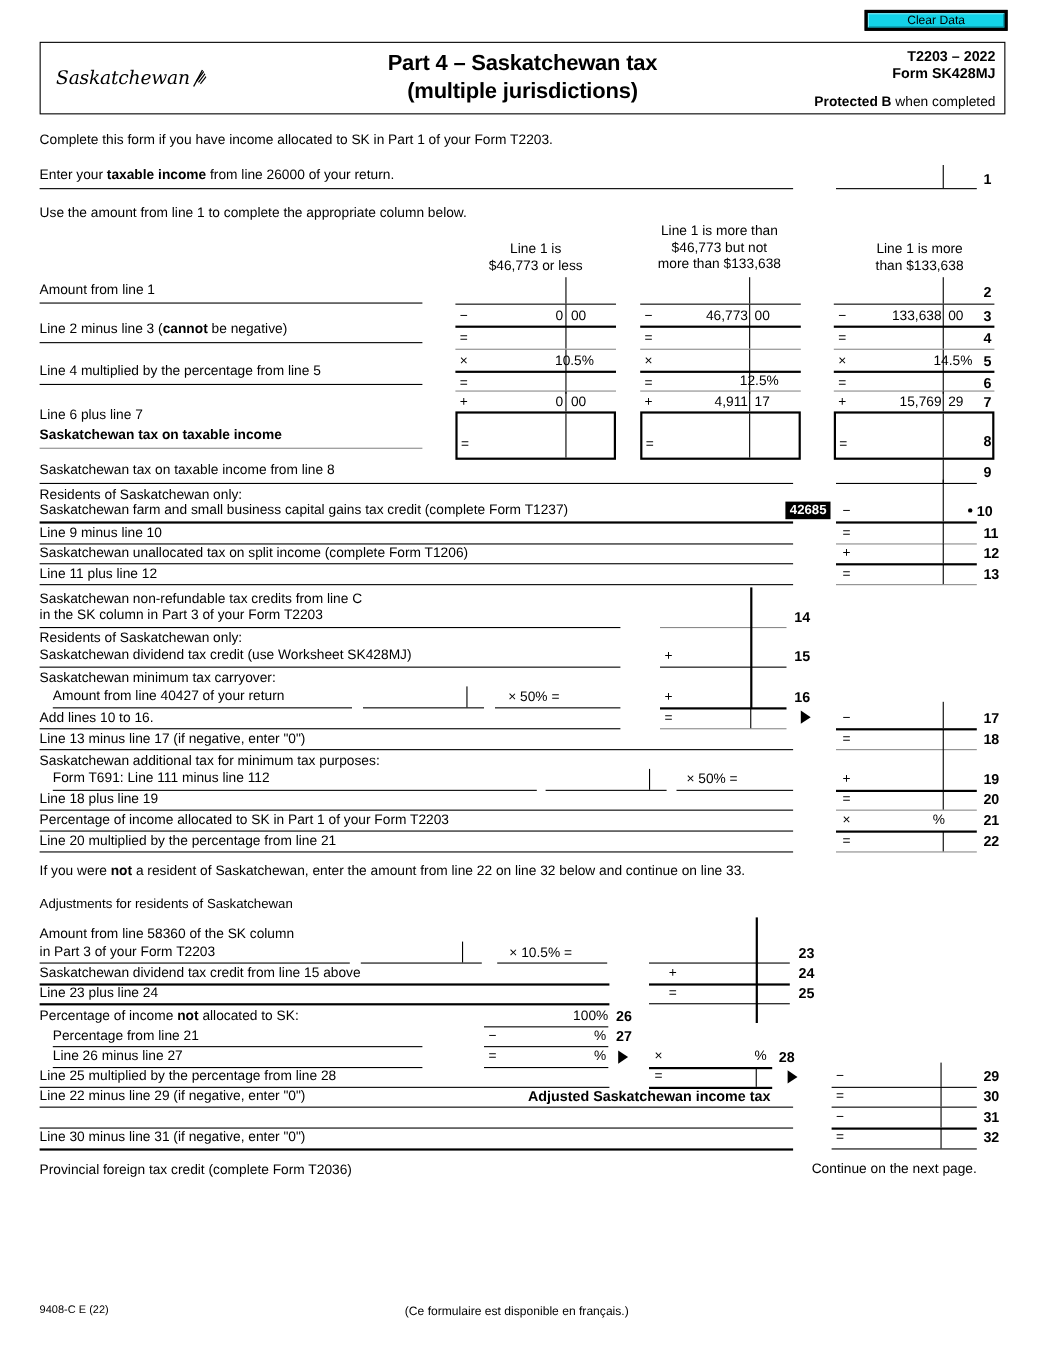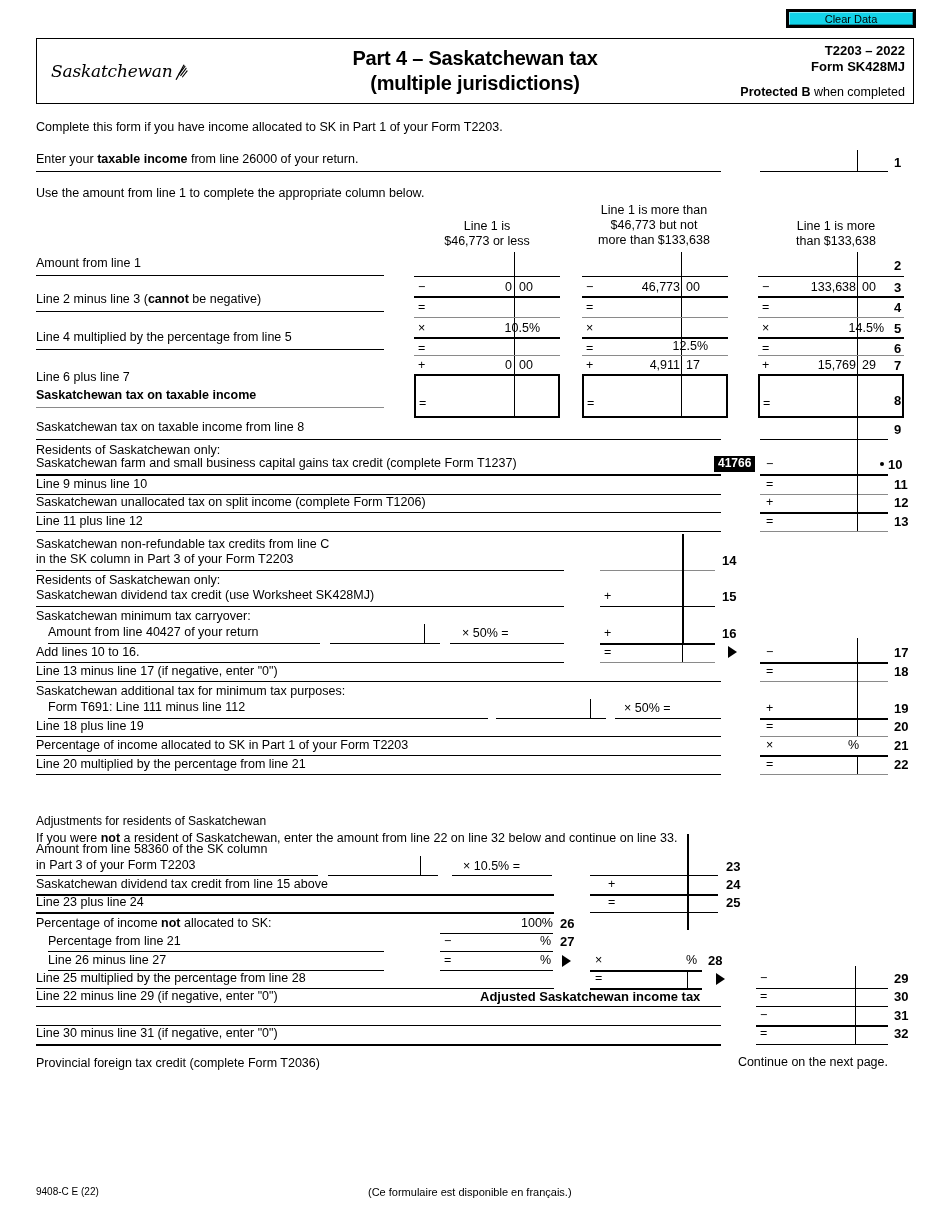--- a/index.html
+++ b/index.html
@@ -289,21 +289,21 @@
 
   <div class="t" style="left:36px; top:420px;">Saskatchewan tax on taxable income from line 8</div>
   <div class="hl" style="left:36px; top:439px; width:685px;"></div>
   <div class="hl" style="left:760px; top:439px; width:128px;"></div>
   <div class="vl" style="left:857px; top:418px; height:21px;"></div>
   <input style="position: absolute; left: 762px; top: 422px; width: 92px; height: 15px; border: 0px; outline: 0px; background: transparent; text-align: right; font-family: &quot;Liberation Sans&quot;, sans-serif; font-size: 12.5px;">
   <div class="lineno" style="left:894px; top:422px;">9</div>
 
   <div class="t" style="left:36px; top:443px;">Residents of Saskatchewan only:</div>
   <div class="t" style="left:36px; top:456px;">Saskatchewan farm and small business capital gains tax credit (complete Form T1237)</div>
-  <div class="codetag" style="left:714px; top:456px;">41766</div>
+  <div class="codetag" style="left:714px; top:456px;">42685</div>
   <div class="t" style="left:766px; top:457px;">−</div>
   <input style="position: absolute; left: 780px; top: 457px; width: 74px; height: 15px; border: 0px; outline: 0px; background: transparent; text-align: right; font-family: &quot;Liberation Sans&quot;, sans-serif; font-size: 12.5px;">
   <div class="hl thick" style="left:36px; top:474px; width:685px;"></div>
   <div class="hl thick" style="left:760px; top:474px; width:128px;"></div>
   <div class="vl" style="left:857px; top:436px; height:38px;"></div>
   <div class="bullet" style="left:880px; top:462px;"></div>
   <div class="lineno" style="left:888px; top:457px;">10</div>
 
   <div class="t" style="left:36px; top:477px;">Line 9 minus line 10</div>
   <div class="t" style="left:766px; top:477px;">=</div>
@@ -410,21 +410,21 @@
   <div class="lineno" style="left:894px; top:738px;">21</div>
 
   <div class="t" style="left:36px; top:757px;">Line 20 multiplied by the percentage from line 21</div>
   <div class="t" style="left:766px; top:757px;">=</div>
   <input style="position: absolute; left: 780px; top: 757px; width: 74px; height: 15px; border: 0px; outline: 0px; background: transparent; text-align: right; font-family: &quot;Liberation Sans&quot;, sans-serif; font-size: 12.5px;">
   <div class="hl" style="left:36px; top:774px; width:685px;"></div>
   <div class="hl grey" style="left:760px; top:774px; width:128px;"></div>
   <div class="vl" style="left:857px; top:756px; height:18px;"></div>
   <div class="lineno" style="left:894px; top:757px;">22</div>
 
-  <div class="t" style="left:36px; top:784px;margin-top:47px;"><span>If you were </span><b>not</b><span> a resident of Saskatchewan, enter the amount from line 22 on line 32 below and continue on line 33.</span></div>
+  <div class="t" style="left:36px; top:784px;"><span>If you were </span><b>not</b><span> a resident of Saskatchewan, enter the amount from line 22 on line 32 below and continue on line 33.</span></div>
 
   <div class="sectionhead" style="left:36px; top:814px;">Adjustments for residents of Saskatchewan</div>
 
   <div class="t" style="left:36px; top:842px;">Amount from line 58360 of the SK column</div>
   <div class="t" style="left:36px; top:858px;">in Part 3 of your Form T2203</div>
   <div class="hl" style="left:36px; top:875px; width:282px;"></div>
   <div class="hl" style="left:328px; top:875px; width:110px;"></div>
   <div class="vl" style="left:420px; top:856px; height:19px;"></div>
   <input style="position: absolute; left: 330px; top: 858px; width: 88px; height: 15px; border: 0px; outline: 0px; background: transparent; text-align: right; font-family: &quot;Liberation Sans&quot;, sans-serif; font-size: 12.5px;">
   <div class="t" style="left:463px; top:859px;">×  10.5%  =</div>

